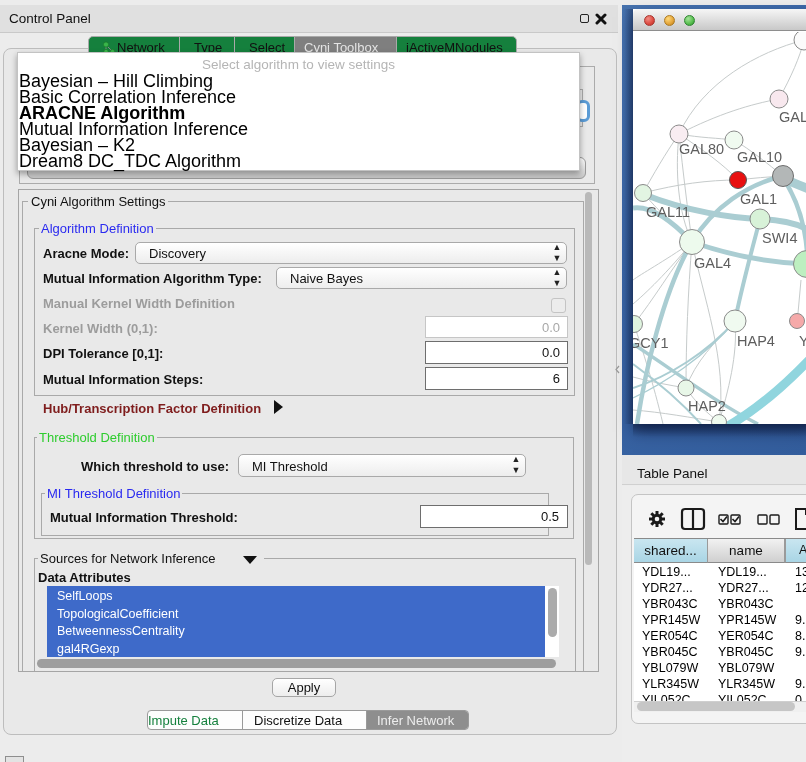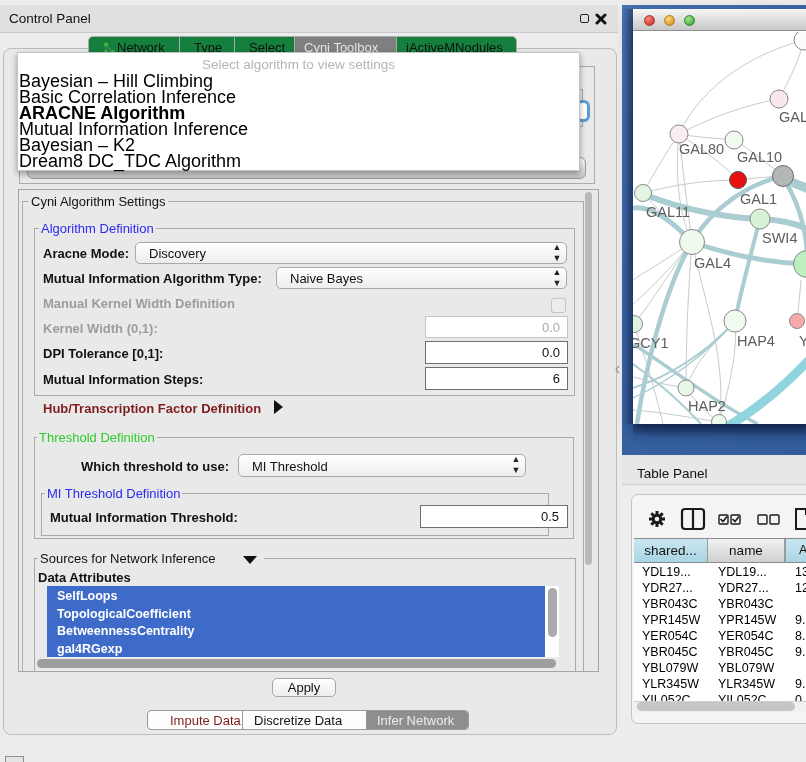--- a/index.html
+++ b/index.html
@@ -96,21 +96,21 @@
     <div class="abs" style="left:26px;top:296px;background:#e9e9e9;padding:0 2px;font-size:13px;color:#2a2af0;">MI Threshold Definition</div>
     <div class="abs bold" style="left:31px;top:320px;font-size:13px;color:#111;">Mutual Information Threshold:</div>
     <div class="abs" style="left:401px;top:315px;width:148px;height:23px;background:#fff;border:1.5px solid #6e6e6e;font-size:13px;color:#111;text-align:right;padding:3px 8px 0 0;">0.5</div>
 
     <div class="abs" style="left:15px;top:368px;width:542px;height:240px;border:1px solid #a9a9a9;"></div>
     <div class="abs" style="left:19px;top:361px;background:#e9e9e9;padding:0 2px;font-size:13px;color:#111;width:226px;">Sources for Network Inference</div>
     <div class="abs" style="left:224px;top:366px;width:0;height:0;border-top:8px solid #111;border-left:7px solid transparent;border-right:7px solid transparent;"></div>
     <div class="abs bold" style="left:19px;top:380px;font-size:13px;color:#111;">Data Attributes</div>
 
     <div class="abs" style="left:28px;top:396px;width:512px;height:71px;background:#fff;"></div>
-    <div class="abs" style="left:28px;top:396px;width:498px;height:71px;background:#3e6ac9;overflow:hidden;font-weight:bold;">
+    <div class="abs" style="left:28px;top:396px;width:498px;height:71px;background:#3e6ac9;overflow:hidden;">
       <div style="color:#fff;font-size:12.5px;line-height:17.5px;padding:2px 0 0 10px;">SelfLoops<br>TopologicalCoefficient<br>BetweennessCentrality<br>gal4RGexp</div>
     </div>
     <div class="abs" style="left:529px;top:398px;width:9px;height:49px;background:#ababab;border-radius:5px;"></div>
 
     <div class="abs" style="left:18px;top:469px;width:519px;height:9px;background:#9e9e9e;border-radius:5px;"></div>
   </div>
 
   <div class="abs" style="left:585px;top:192px;width:7px;height:373px;background:#b9b9b9;border-radius:4px;"></div>
 
   <div class="abs" style="left:17px;top:52px;width:563px;height:119px;background:#ffffff;border:1px solid #c3c3c3;box-shadow:0 3px 6px rgba(0,0,0,0.35);"></div>
@@ -123,21 +123,21 @@
     Bayesian – K2<br>
     Dream8 DC_TDC Algorithm
   </div>
 
   <div class="abs" style="left:272px;top:678px;width:64px;height:19px;background:linear-gradient(#ffffff,#ededed);border:1px solid #a6a6a6;border-radius:5px;text-align:center;font-size:13px;color:#111;padding-top:1px;">Apply</div>
 
   <div class="abs" style="left:147px;top:710px;width:322px;height:20px;background:#fdfdfd;border:1px solid #9a9a9a;border-radius:4px;overflow:hidden;font-size:13px;">
     <div class="abs" style="left:0;top:0;width:95px;height:20px;border-right:1px solid #9a9a9a;"></div>
     <div class="abs" style="left:95px;top:0;width:124px;height:20px;border-right:1px solid #9a9a9a;"></div>
     <div class="abs" style="left:219px;top:0;width:103px;height:20px;background:#8e8e8e;"></div>
-    <div class="abs" style="left:22px;top:2px;color:#7f1d1d;">Impute Data</div>
+    <div class="abs" style="left:0;top:2px;color:#15803d;">Impute Data</div>
     <div class="abs" style="left:106px;top:2px;color:#111;">Discretize Data</div>
     <div class="abs" style="left:229px;top:2px;color:#ededed;">Infer Network</div>
   </div>
 
   <div class="abs" style="left:5px;top:756px;width:19px;height:10px;background:#e3e3e3;border:1.5px solid #8e8e8e;"></div>
 
   <svg class="abs" style="left:615px;top:365px;" width="5" height="9" viewBox="0 0 5 9">
     <path d="M 4 1 L 1 4.5 L 4 8" fill="none" stroke="#9a9a9a" stroke-width="1.2"></path>
   </svg>
 

